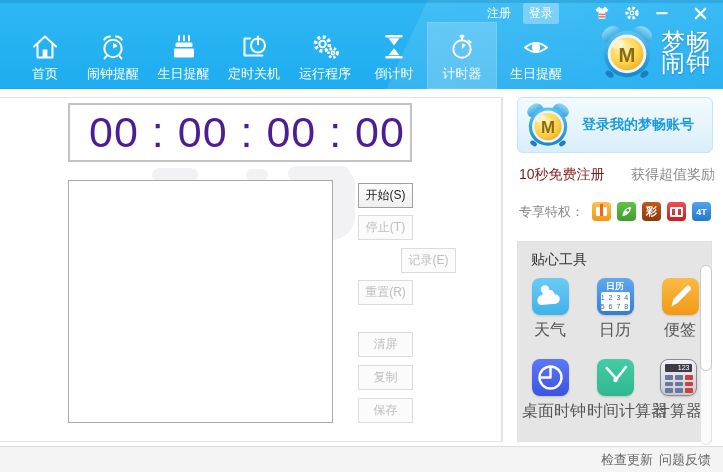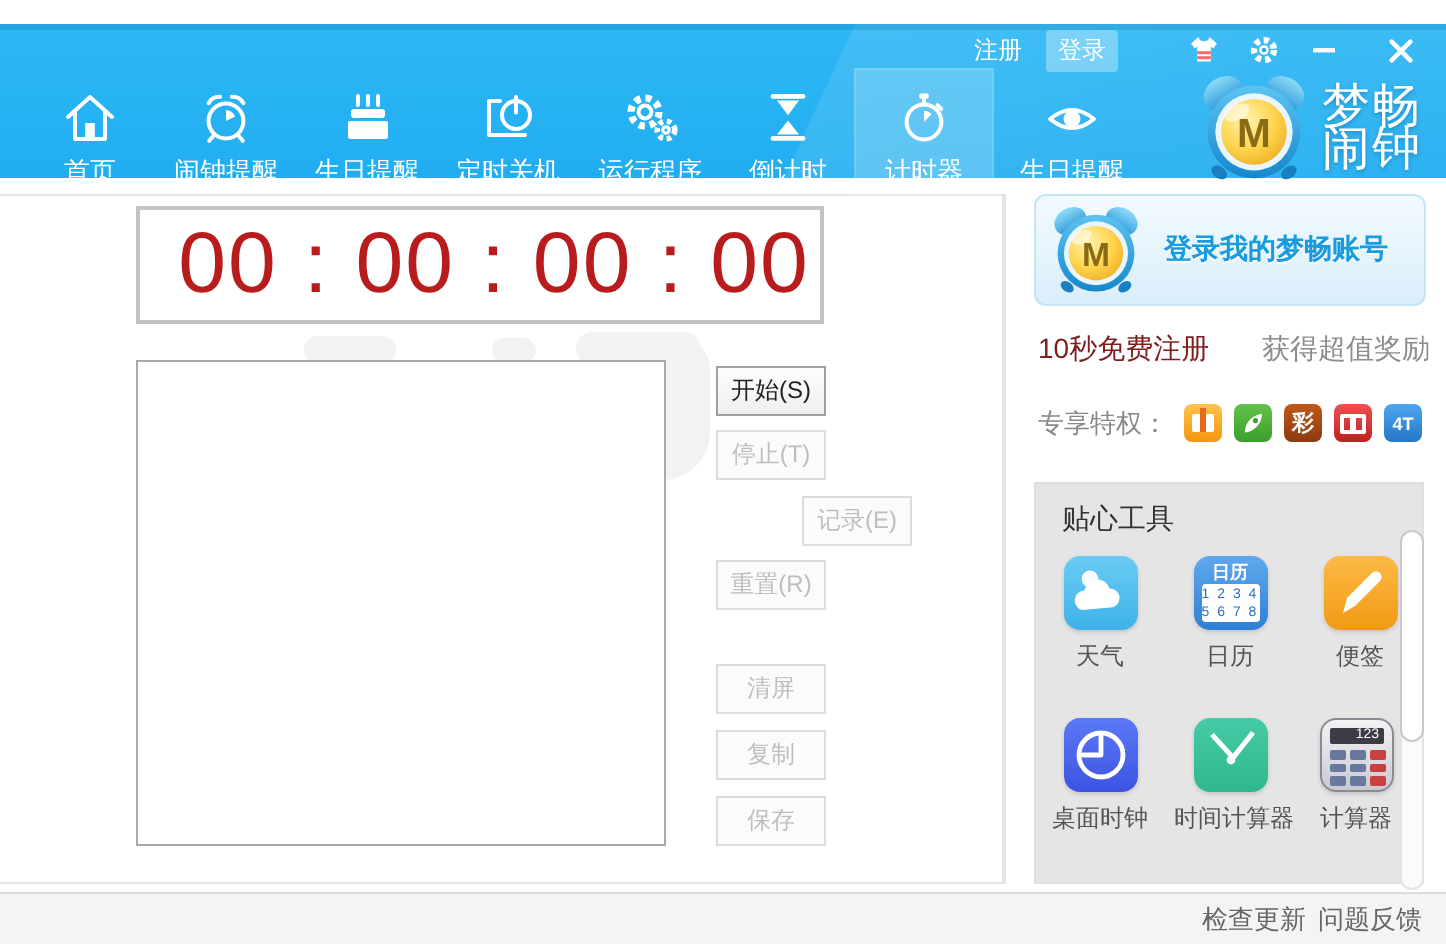--- a/index.html
+++ b/index.html
@@ -4,21 +4,21 @@
 <style>
   * { margin:0; padding:0; box-sizing:border-box; }
   html,body { background:#888; }
   body { font-family:"Liberation Sans","DejaVu Sans",sans-serif; }
   #app {
     position:relative; width:723px; height:472px; background:#fff;
     overflow:hidden; font-family:"Liberation Sans","DejaVu Sans",sans-serif;
   }
   
   .header {
-    position:absolute; left:0; top:12px; width:723px; height:114px;
+    position:absolute; left:0; top:0; width:723px; height:114px;
     background:linear-gradient(180deg,#2eb7f4 0%,#1aa9ef 100%);
   }
   .header::before{
     content:""; position:absolute; inset:0;
     background:linear-gradient(115deg, rgba(255,255,255,0) 55%, rgba(255,255,255,0.10) 55.2%, rgba(255,255,255,0.05) 100%);
     pointer-events:none;
   }
   .header::after{
     content:""; position:absolute; left:0; top:0; width:100%; height:3px;
     background:rgba(0,90,140,0.18);
@@ -48,21 +48,21 @@
   .content { position:absolute; left:0; top:89px; width:723px; height:357px; background:#fff; }
   .main-box {
     position:absolute; left:-10px; top:8px; width:512px; height:345px;
     border:1px solid #e4e4e4; background:#fff;
   }
   .wm { position:absolute; background:#f2f2f5; z-index:0; }
   .timer-display {
     position:absolute; left:68px; top:14px; width:344px; height:59px;
     background:#fff; border:2px solid #c3c3c3; z-index:2;
     display:flex; align-items:center; justify-content:center;
-    font-size:43px; color:#b91c1c; letter-spacing:1px; white-space:nowrap;padding-left:14px;
+    font-size:43px; color:#4c1d95; letter-spacing:1px; white-space:nowrap;padding-left:14px;
   }
   .lap-list {
     position:absolute; left:68px; top:91px; width:265px; height:243px;
     background:#fff; border:1px solid #a9a9a9; z-index:2;
   }
   .btn {
     position:absolute; left:358px; width:55px; height:25px; z-index:2;
     font-size:12px; font-family:"Liberation Sans","DejaVu Sans",sans-serif;
     display:flex; align-items:center; justify-content:center; cursor:pointer;
     background:linear-gradient(180deg,#fdfdfd,#efefef); border:1px solid #a0a0a0; color:#222;
@@ -93,21 +93,21 @@
   .priv-lottery { background:linear-gradient(180deg,#c2581a,#8a3a10); font-size:11px; }
   .priv-gift2 { background:linear-gradient(180deg,#ef5050,#c02020); }
   .priv-gift2 i { display:block; width:13px; height:10px; background:transparent; border:2px solid #fff; border-radius:1px; position:relative; }
   .priv-gift2 i::after { content:""; position:absolute; left:3px; top:-2px; width:3px; height:10px; background:#fff; }
   .priv-cloud { background:linear-gradient(180deg,#4da6ee,#2578c8); font-size:9px; letter-spacing:0; }
   
   .tools-box { position:absolute; left:517px; top:152px; width:195px; height:201px; border:1px solid #e0e0e0; background:#e5e5e5; }
   .tools-title { position:absolute; left:13px; top:9px; font-size:14px; color:#333; }
   .tool { position:absolute; width:56px; text-align:center; cursor:pointer; }
   .tool .tico { width:37px; height:37px; margin:0 auto; border-radius:8px; position:relative; box-shadow:0 1px 2px rgba(0,0,0,0.15); }
-  .tool .tlab { margin-top:5px; font-size:12px; color:#555; white-space:nowrap; }
+  .tool .tlab { margin-top:5px; font-size:16px; color:#555; white-space:nowrap; }
   .tico-weather { background:linear-gradient(180deg,#6bcbf3,#3fb2ea); }
   .tico-cal { background:linear-gradient(180deg,#5fa8ec,#2f7fd6); }
   .cal-head { position:absolute; top:2px; left:0; right:0; text-align:center; color:#fff; font-size:9px; font-weight:bold; }
   .cal-body { position:absolute; left:4px; right:4px; top:14px; bottom:4px; background:#fff; border-radius:2px;
               color:#2f6fc0; font-size:7px; line-height:9px; text-align:center; padding-top:1px; letter-spacing:1px; }
   .tico-note { background:linear-gradient(180deg,#fcba45,#f19a14); }
   .tico-dclock { background:linear-gradient(180deg,#5b79f5,#3d53e2); }
   .tico-tcalc { background:linear-gradient(180deg,#45cba5,#2fb890); }
   .tico-calc { background:linear-gradient(180deg,#f2f2f5,#c9c9d2); border:1px solid #8a8a92; border-radius:6px; }
   .calc-disp { position:absolute; left:4px; right:4px; top:4px; height:8px; background:#3c3c46; border-radius:1px;

